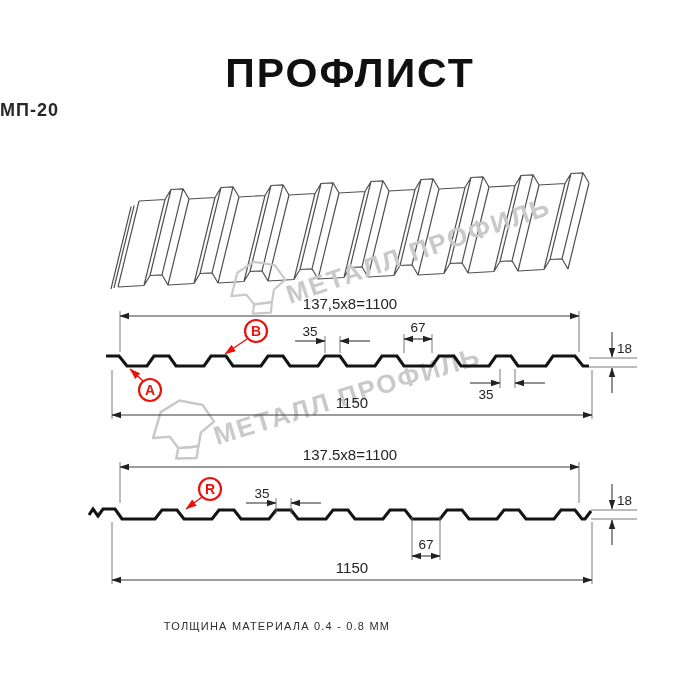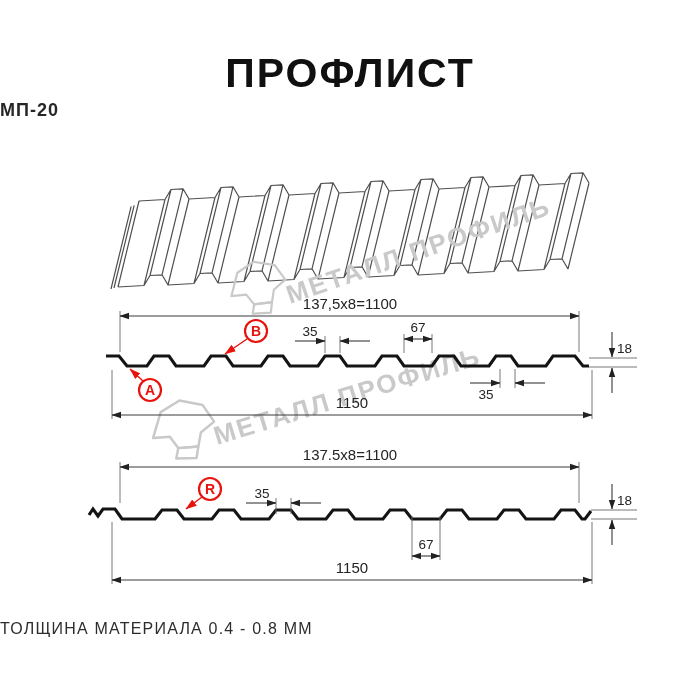--- a/index.html
+++ b/index.html
@@ -2,22 +2,22 @@
 <html><head>
 <meta charset="utf-8">
 <style>
   html,body{margin:0;padding:0;background:#ffffff;}
   #stage{position:relative;width:700px;height:700px;background:#ffffff;overflow:hidden;
          font-family:"Liberation Sans",sans-serif;}
   .title{position:absolute;top:50px;left:0;width:700px;text-align:center;
          font-size:41px;font-weight:800;letter-spacing:2px;color:#101010;}
   .subtitle{position:absolute;top:100px;left:0;width:700px;text-align:left;
          font-size:18px;font-weight:600;letter-spacing:1px;color:#262626;}
-  .footer{position:absolute;top:620px;left:0;width:554px;
-         font-size:16px;font-weight:500;letter-spacing:1.2px;color:#2d2d2d;}
+  .footer{position:absolute;top:620px;left:0;width:554px;text-align:center;
+         font-size:11px;font-weight:500;letter-spacing:1.2px;color:#2d2d2d;}
   svg{position:absolute;left:0;top:0;}
   .profile{fill:none;stroke:#141414;stroke-width:3.1;stroke-linejoin:miter;}
   .dim{stroke:#3a3a3a;stroke-width:1.1;fill:none;}
   .ext{stroke:#6a6a6a;stroke-width:0.9;fill:none;}
   .dimtxt{fill:#242424;font-size:13.5px;font-family:"Liberation Sans",sans-serif;}
   .dimtxt-big{fill:#242424;font-size:15px;font-family:"Liberation Sans",sans-serif;}
   .mid{text-anchor:middle;}
   .red{stroke:#e8130d;fill:none;stroke-width:2.2;}
   .redline{stroke:#e8130d;stroke-width:1.4;fill:none;}
   .redtxt{fill:#e8130d;font-size:14px;font-weight:bold;text-anchor:middle;

